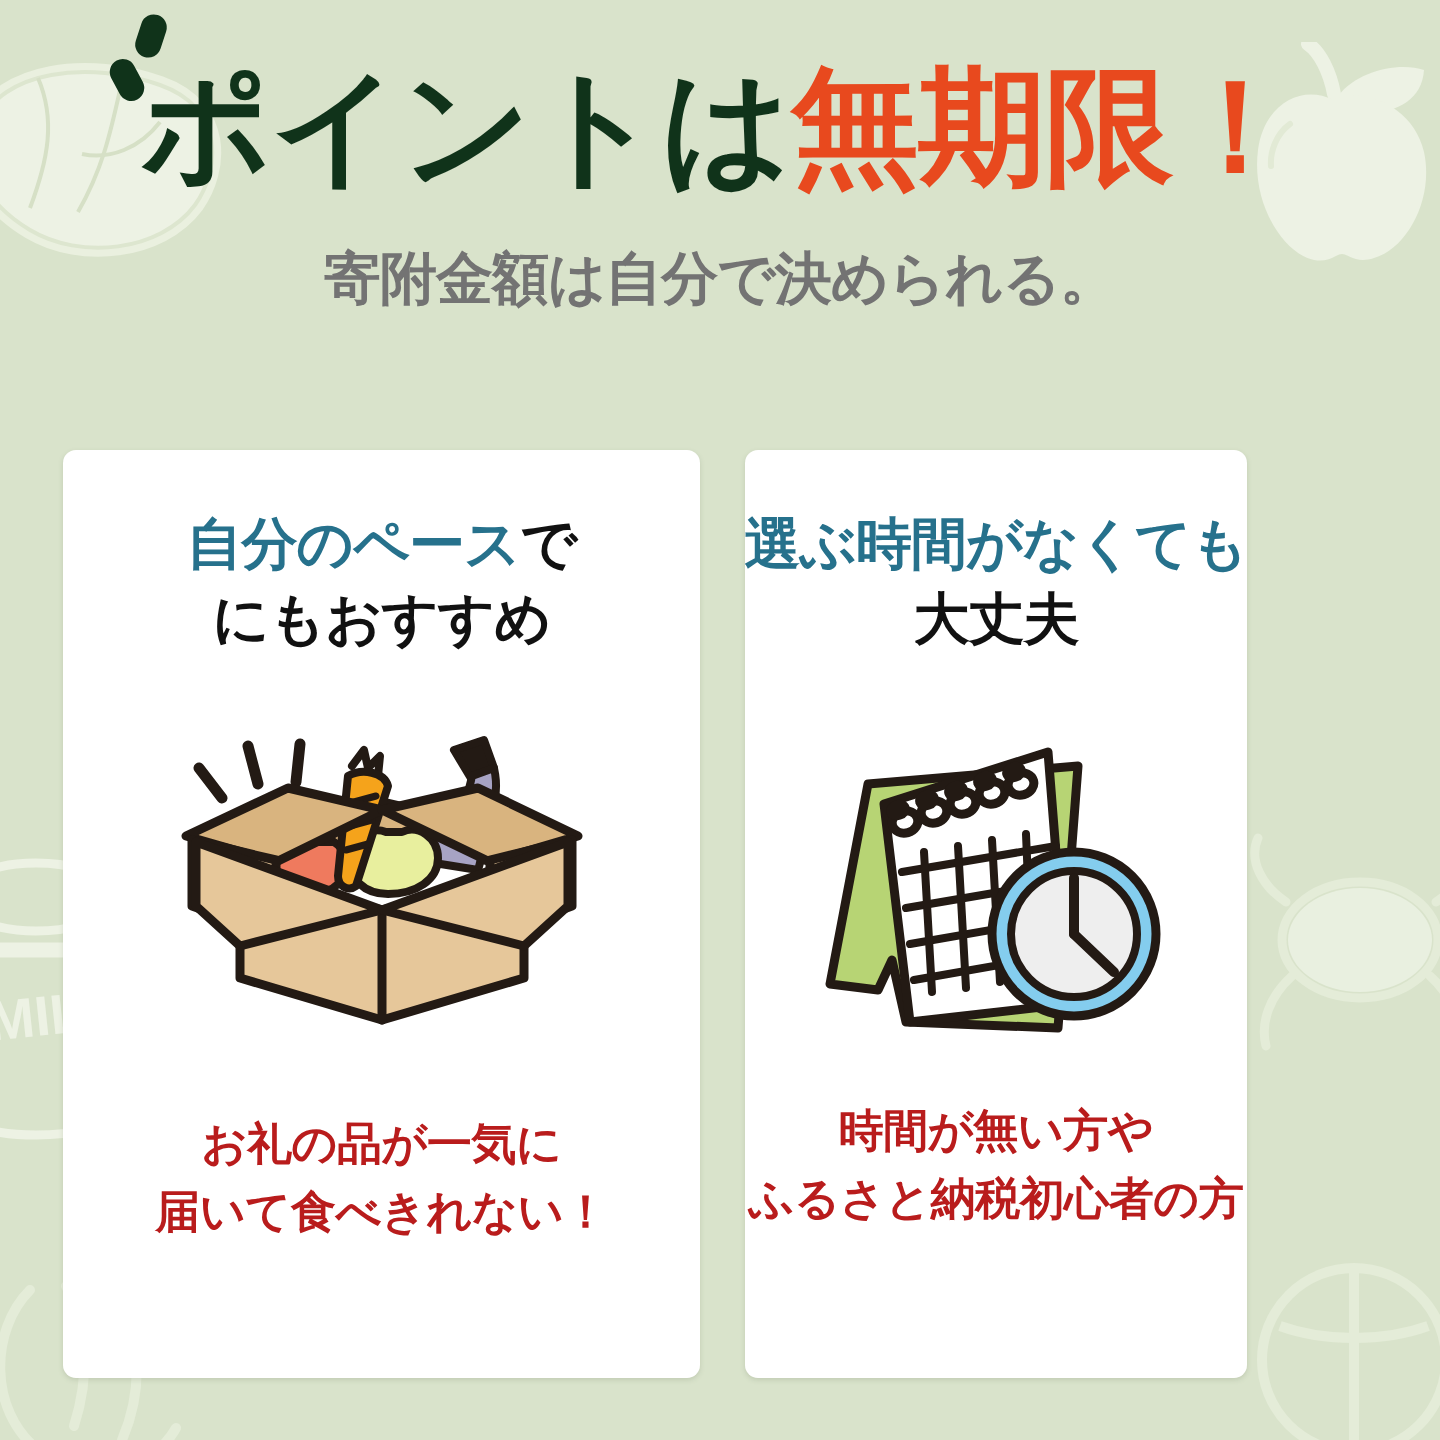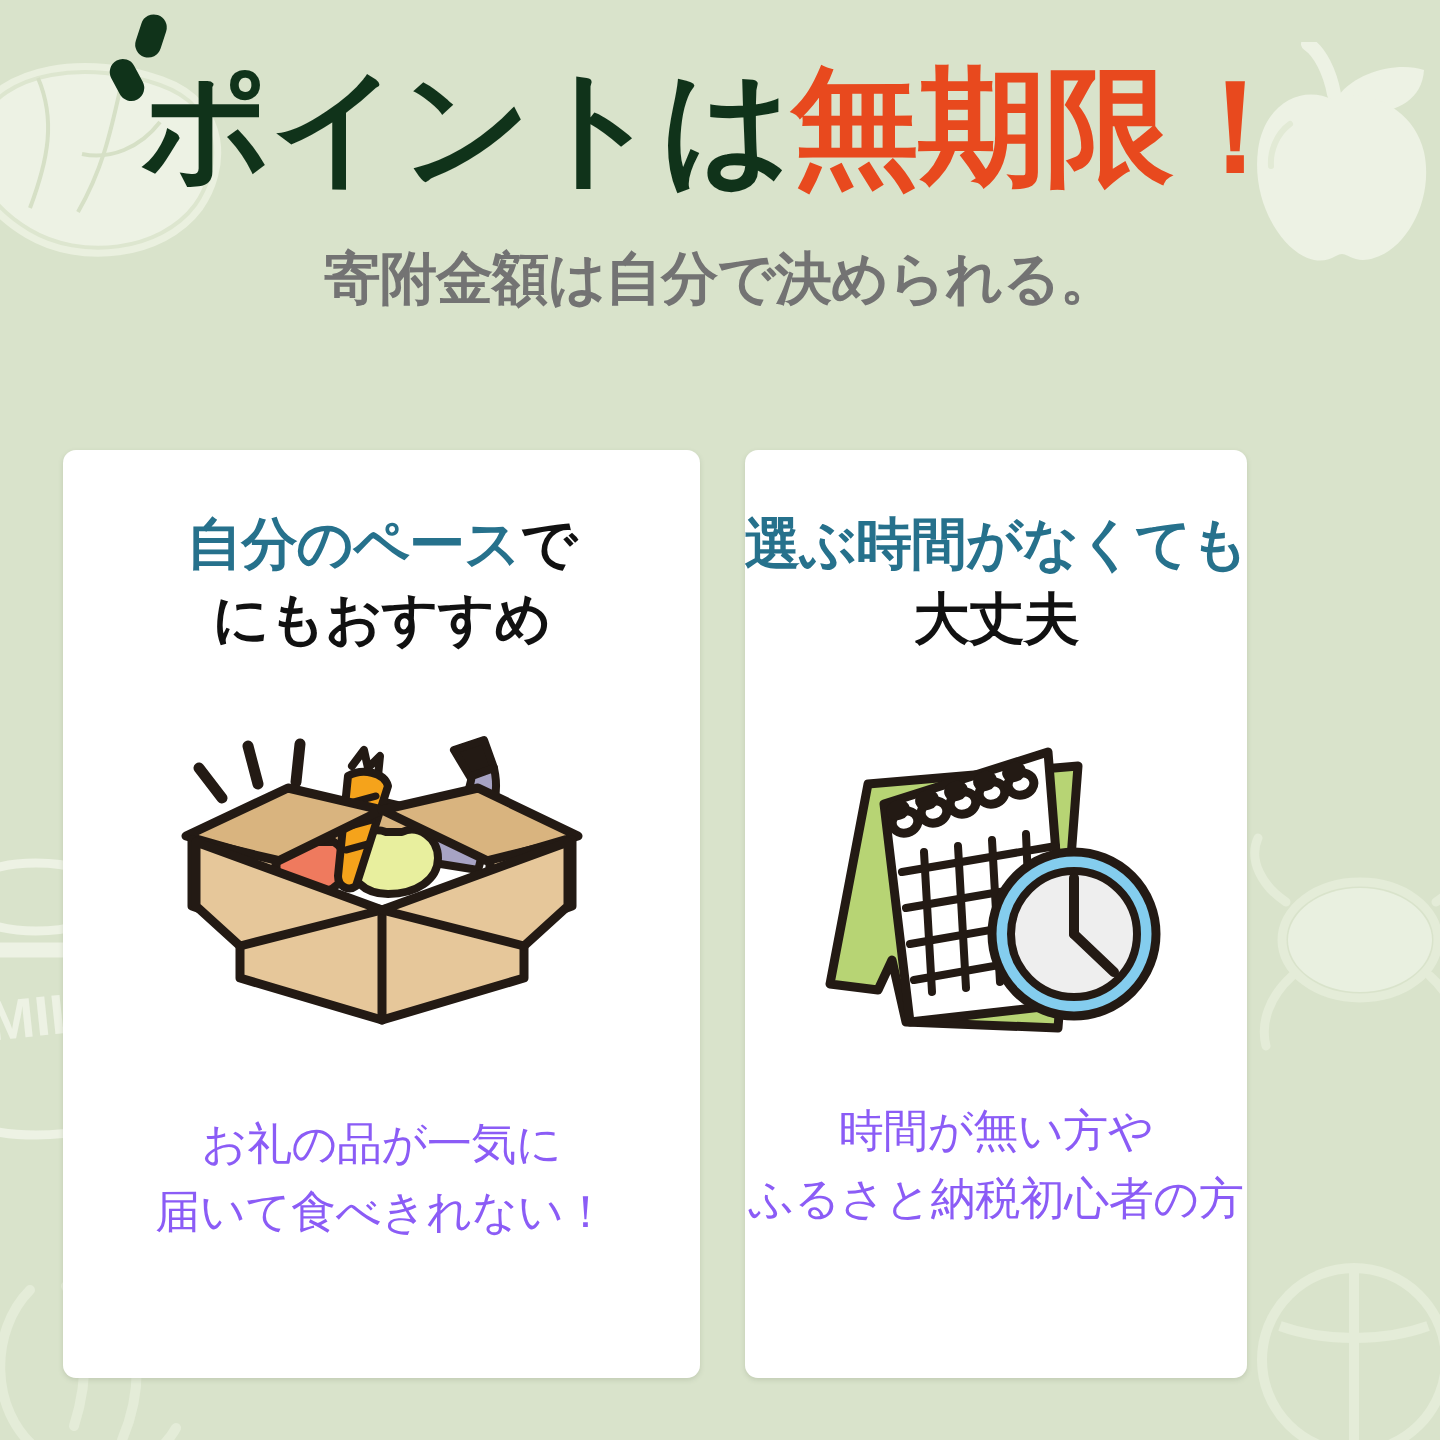--- a/index.html
+++ b/index.html
@@ -62,22 +62,22 @@
   .card-heading .hl-black { color:#111111; }
   .card-heading .hl-line  { display:block; }
 
   .illus { flex:0 0 auto; display:flex; align-items:center; justify-content:center; }
   #illus-box      { margin-top:22px; width:420px; height:330px; }
   #illus-calendar { margin-top:34px; width:380px; height:320px; }
   .illus svg { width:100%; height:100%; display:block; }
 
   .card-body {
     text-align:center;
-    color:#8b5cf6;
-    font-size:45px; font-weight:400; line-height:1.52;
+    color:#b91c1c;
+    font-size:45px; font-weight:700; line-height:1.52;
     letter-spacing:-0.5px;
     white-space:nowrap;
   }
   #card-1 .card-body { margin-top:38px; }
   #card-2 .card-body { margin-top:23px; }
   .card-body .bline { display:block; }
 </style>
 </head>
 <body>
 

